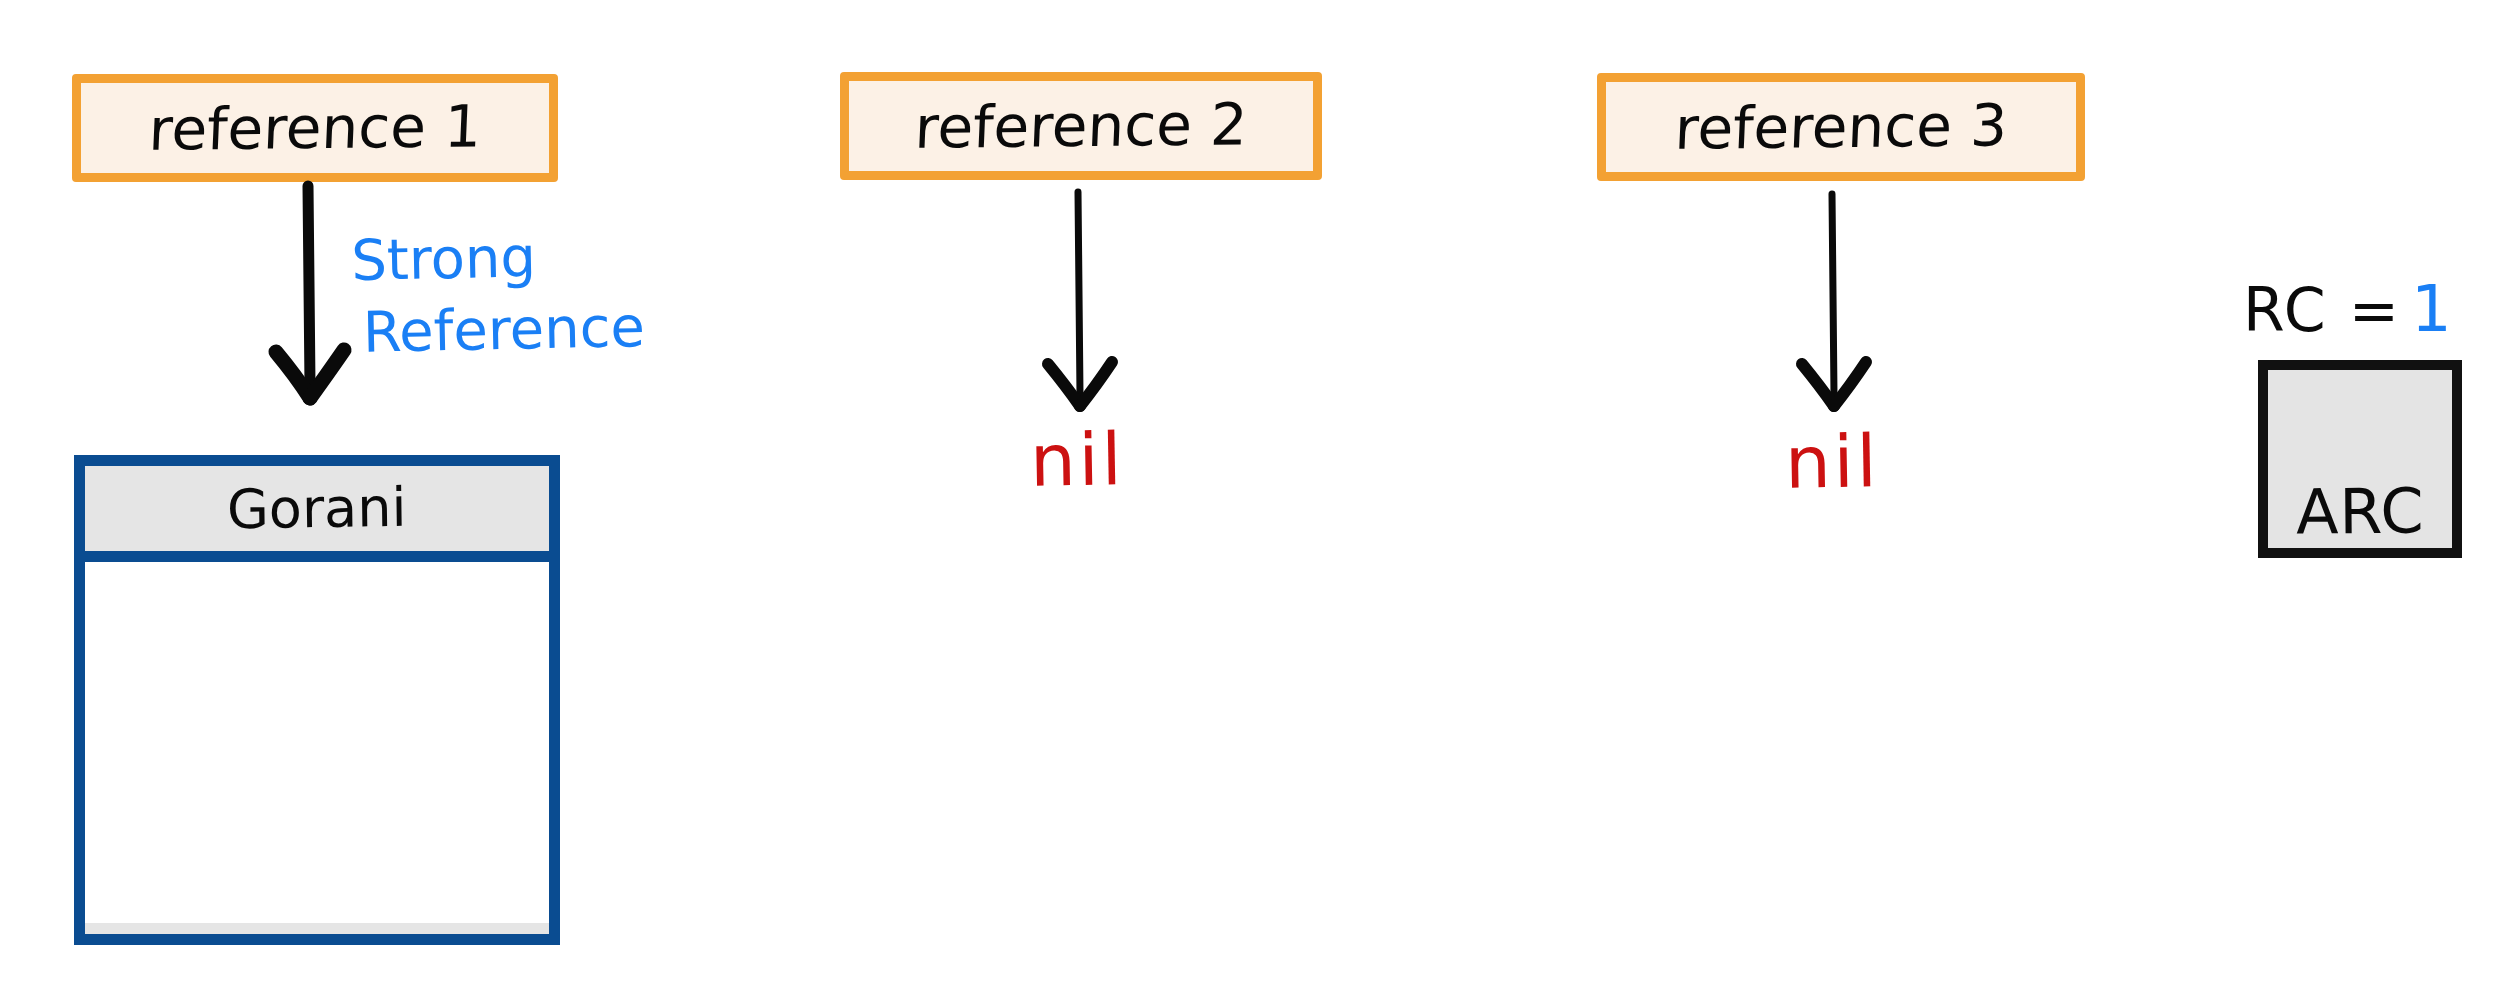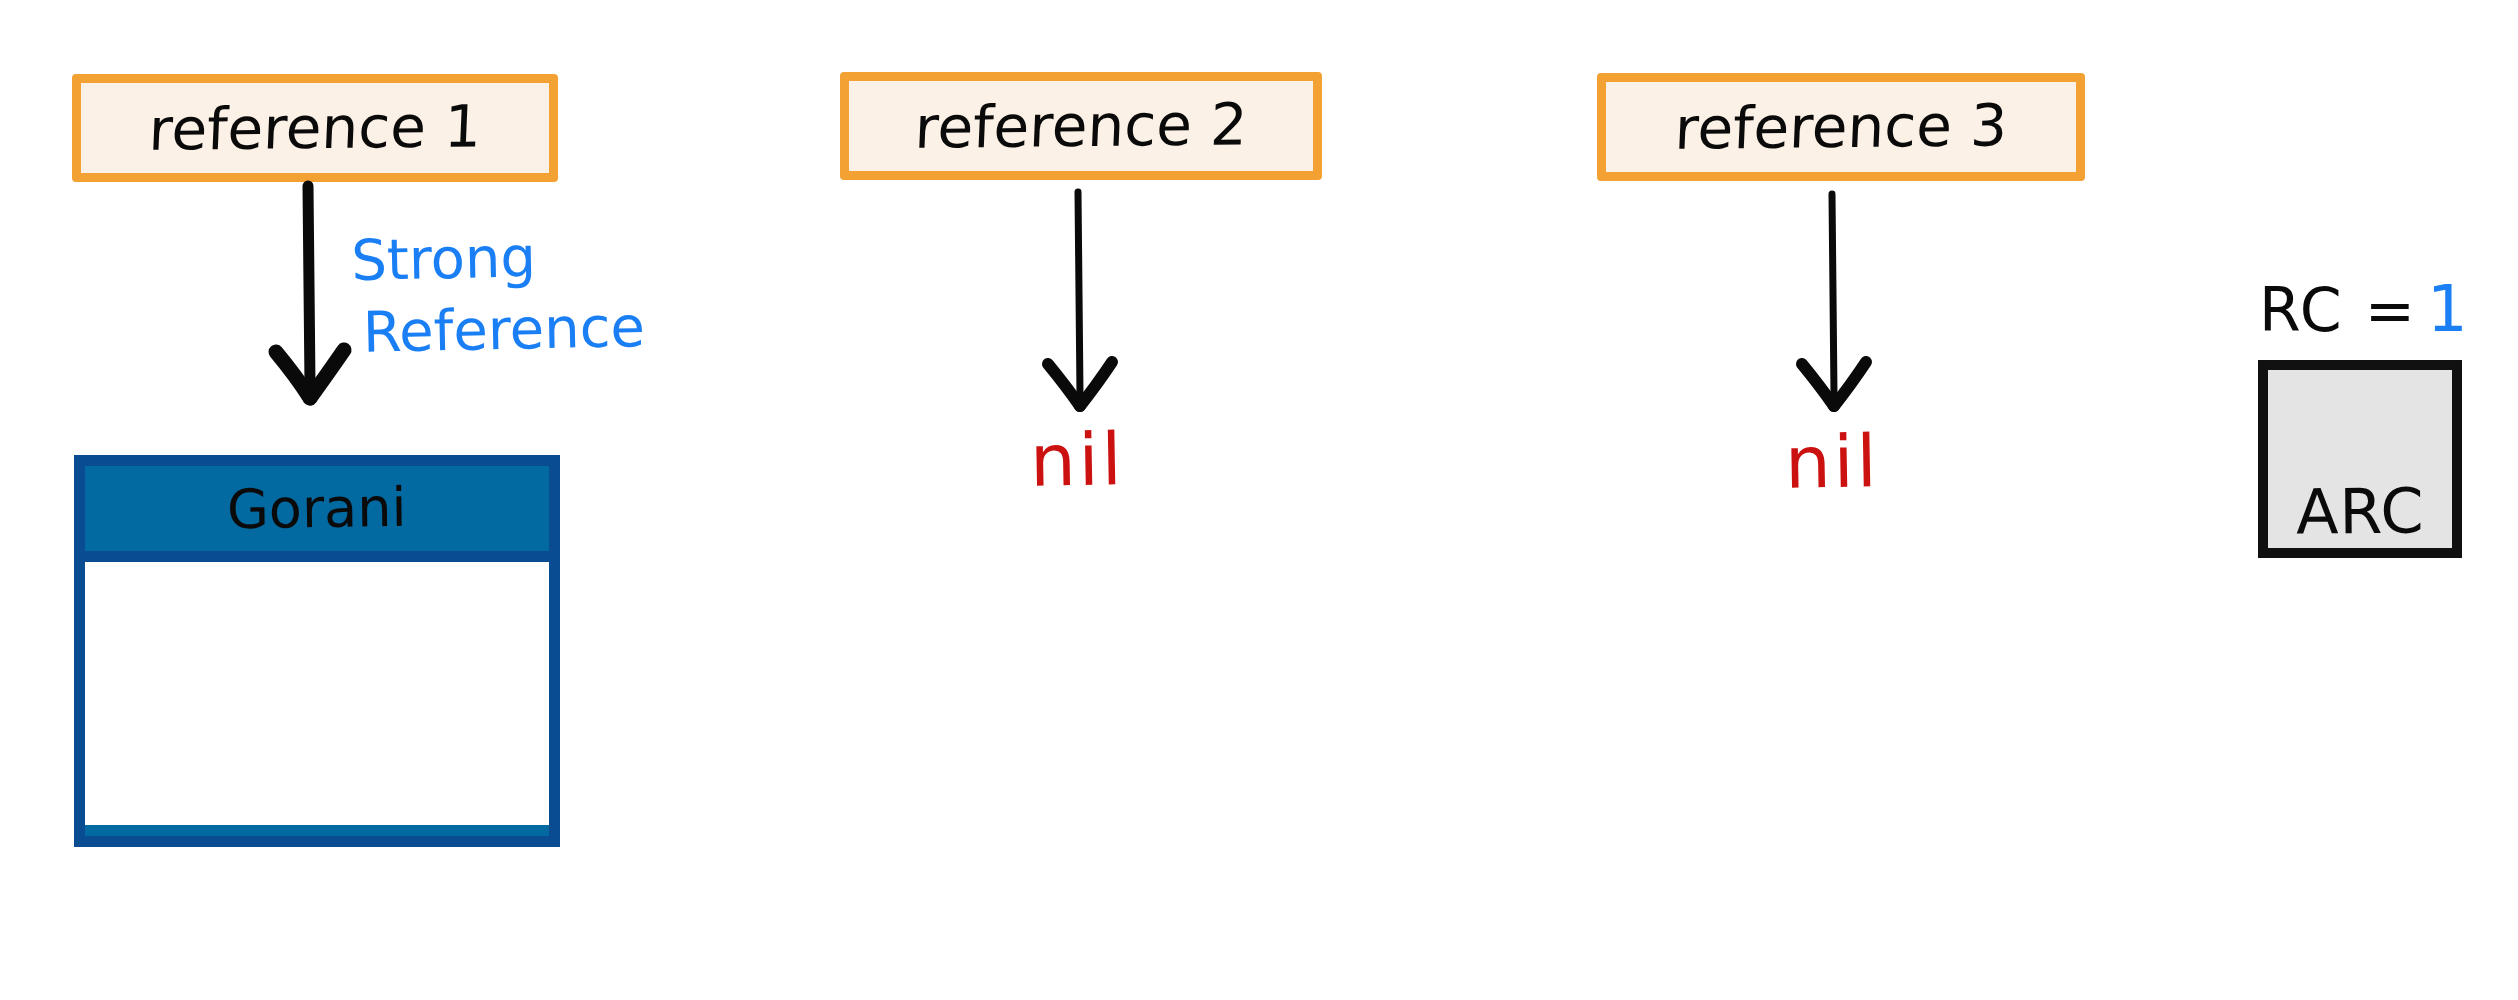--- a/index.html
+++ b/index.html
@@ -52,24 +52,24 @@
     position: absolute;
     pointer-events: none;
   }
 
   
   #object-box {
     position: absolute;
     left: 74px;
     top: 455px;
     width: 486px;
-    height: 392px;
+    height: 490px;
     box-sizing: border-box;
     border: 11px solid #0a4c91;
-    background: #0369a1;
+    background: #e5e5e5;
   }
   #object-box-header {
     box-sizing: border-box;
     height: 96px;
     border-bottom: 11px solid #0a4c91;
     display: flex;
     align-items: center;
     justify-content: center;
   }
   #object-box-title {
@@ -117,21 +117,20 @@
   
   #rc-counter-label {
     position: absolute;
     left: 2243px;
     top: 272px;
     font-family: "DejaVu Sans", sans-serif;
     font-size: 60px;
     color: #0a0a0a;
     white-space: nowrap;
     letter-spacing: 2px;
-    margin-left: 16px;
   }
   #rc-counter-value {
     color: #1a7ff5;
     font-size: 64px;
     margin-left: 10px;
   }
   #arc-box {
     position: absolute;
     left: 2258px;
     top: 360px;

